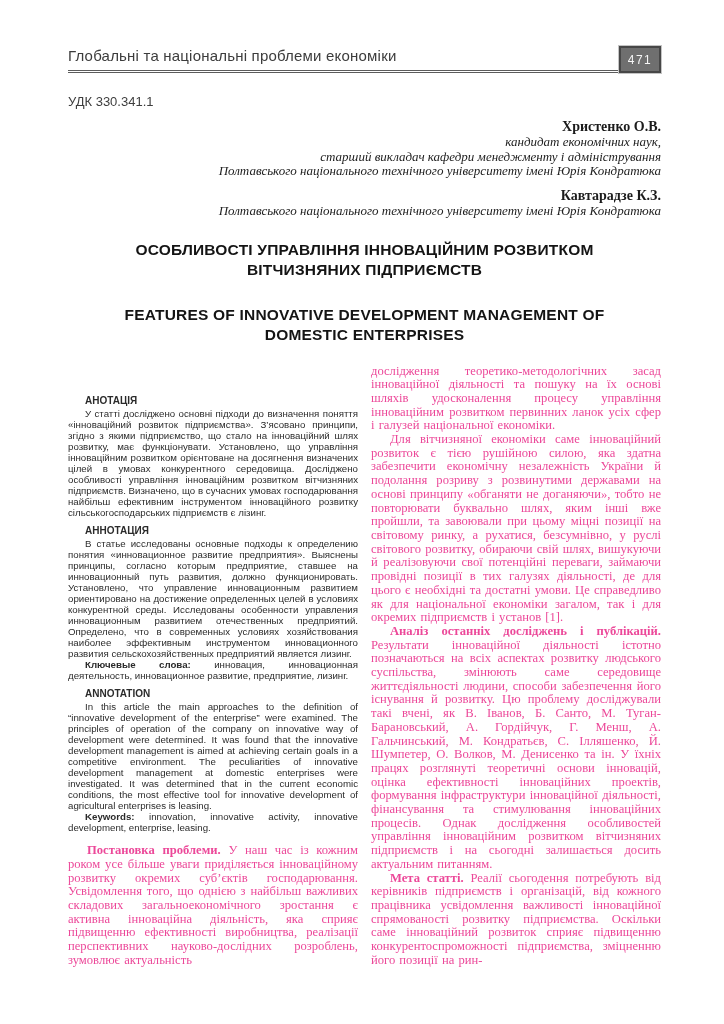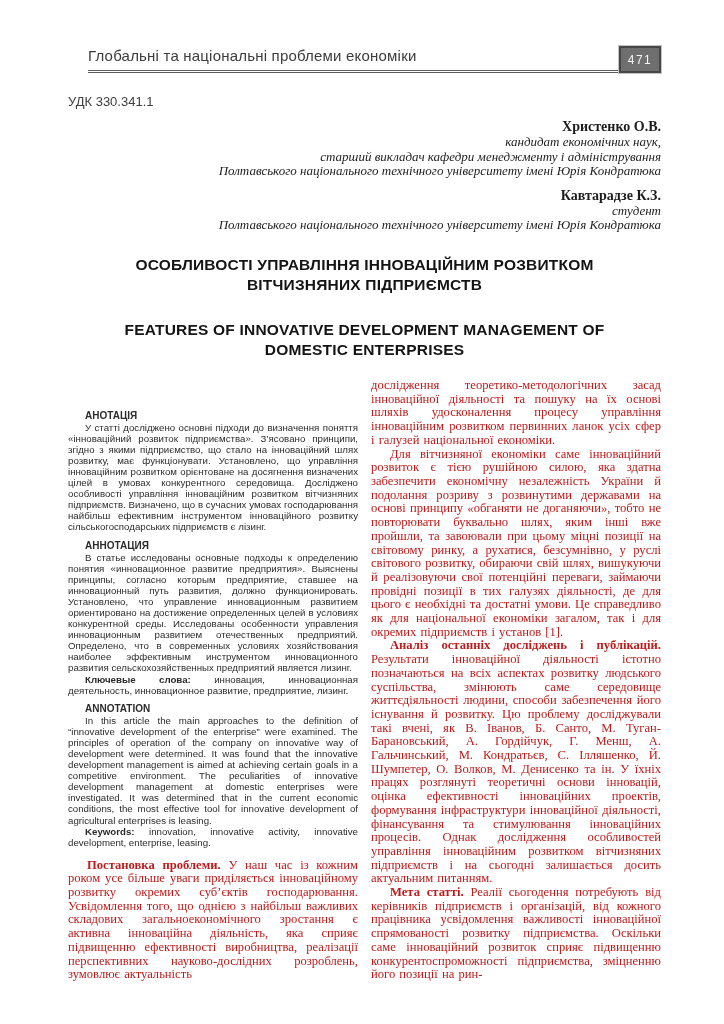--- a/index.html
+++ b/index.html
@@ -6,21 +6,20 @@
   html,body { background:#ffffff; }
   body { width:724px; }
   .sheet {
     width:724px; height:1024px; background:#ffffff; overflow:hidden;
     position:relative; padding:46px 63px 0 68px;
   }
   
   .rh-line {
     display:flex; justify-content:space-between; align-items:flex-end;
     border-bottom:3px double #5c5c5c;
-    margin-left:20px;
   }
   .rh-title {
     font-family:"Liberation Sans",sans-serif; font-size:15px; color:#3c3c3c;
     padding-bottom:6px; letter-spacing:.2px;
   }
   .rh-pagebox {
     width:42px; height:27px; background:#6f6f6f;
     border:2px solid #474747; outline:1px solid #c4c4c4;
     display:flex; align-items:center; justify-content:center;
     color:#f6f6f6; font-family:"Liberation Sans",sans-serif; font-size:12px;
@@ -48,21 +47,21 @@
   .abs {
     font-family:"Liberation Sans",sans-serif; font-size:9.7px; line-height:1.14;
     color:#2b2b2b; text-align:justify; margin-bottom:7px;
   }
   .abs-h { font-weight:bold; text-indent:17px; font-size:10px; line-height:1.25; }
   .abs-p { text-indent:17px; }
   .abs b { font-weight:bold; }
   
   .mt {
     font-family:"Liberation Serif",serif; font-size:12.6px; line-height:13.7px;
-    color:#b91c1c; text-align:justify; text-indent:19px; word-spacing:1px;
+    color:#ec4899; text-align:justify; text-indent:19px; word-spacing:1px;
   }
   .mt b { font-weight:bold; }
   .mt.noindent { text-indent:0; }
   .mt.first { margin-top:11px; }
 </style>
 </head>
 <body>
 
 <div class="sheet">
 
@@ -74,21 +73,20 @@
   </div>
 
   <div class="udc">УДК 330.341.1</div>
 
   <div class="authors">
     <div class="a-name">Христенко О.В.</div>
     <div class="a-line">кандидат економічних наук,</div>
     <div class="a-line">старший викладач кафедри менеджменту і адміністрування</div>
     <div class="a-line">Полтавського національного технічного університету імені Юрія Кондратюка</div>
     <div class="a-name">Кавтарадзе К.З.</div>
-    <div class="a-line">студент</div>
     <div class="a-line">Полтавського національного технічного університету імені Юрія Кондратюка</div>
   </div>
 
   <h1 class="title uk">ОСОБЛИВОСТІ УПРАВЛІННЯ ІННОВАЦІЙНИМ РОЗВИТКОМ ВІТЧИЗНЯНИХ ПІДПРИЄМСТВ</h1>
   <h2 class="title en">FEATURES OF INNOVATIVE DEVELOPMENT MANAGEMENT OF DOMESTIC ENTERPRISES</h2>
 
   <div class="cols">
 
     <div class="col">
 

